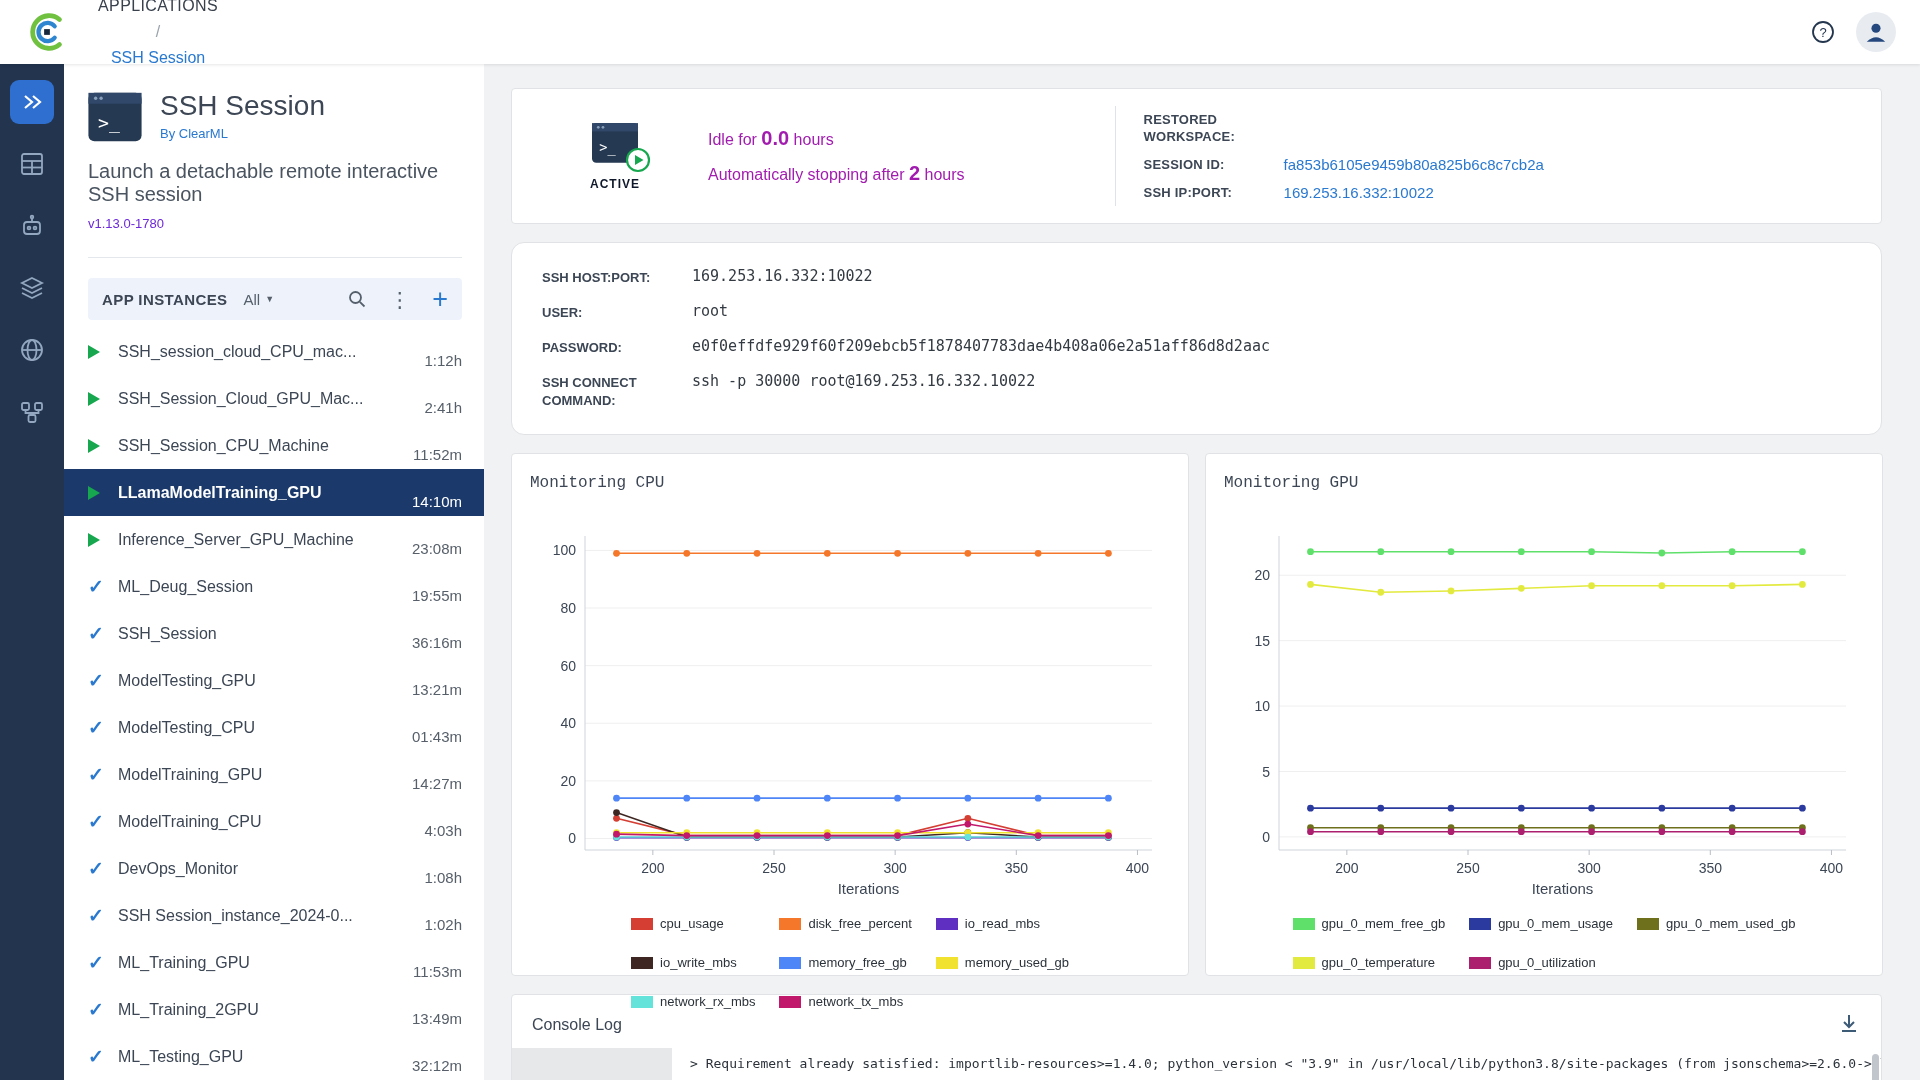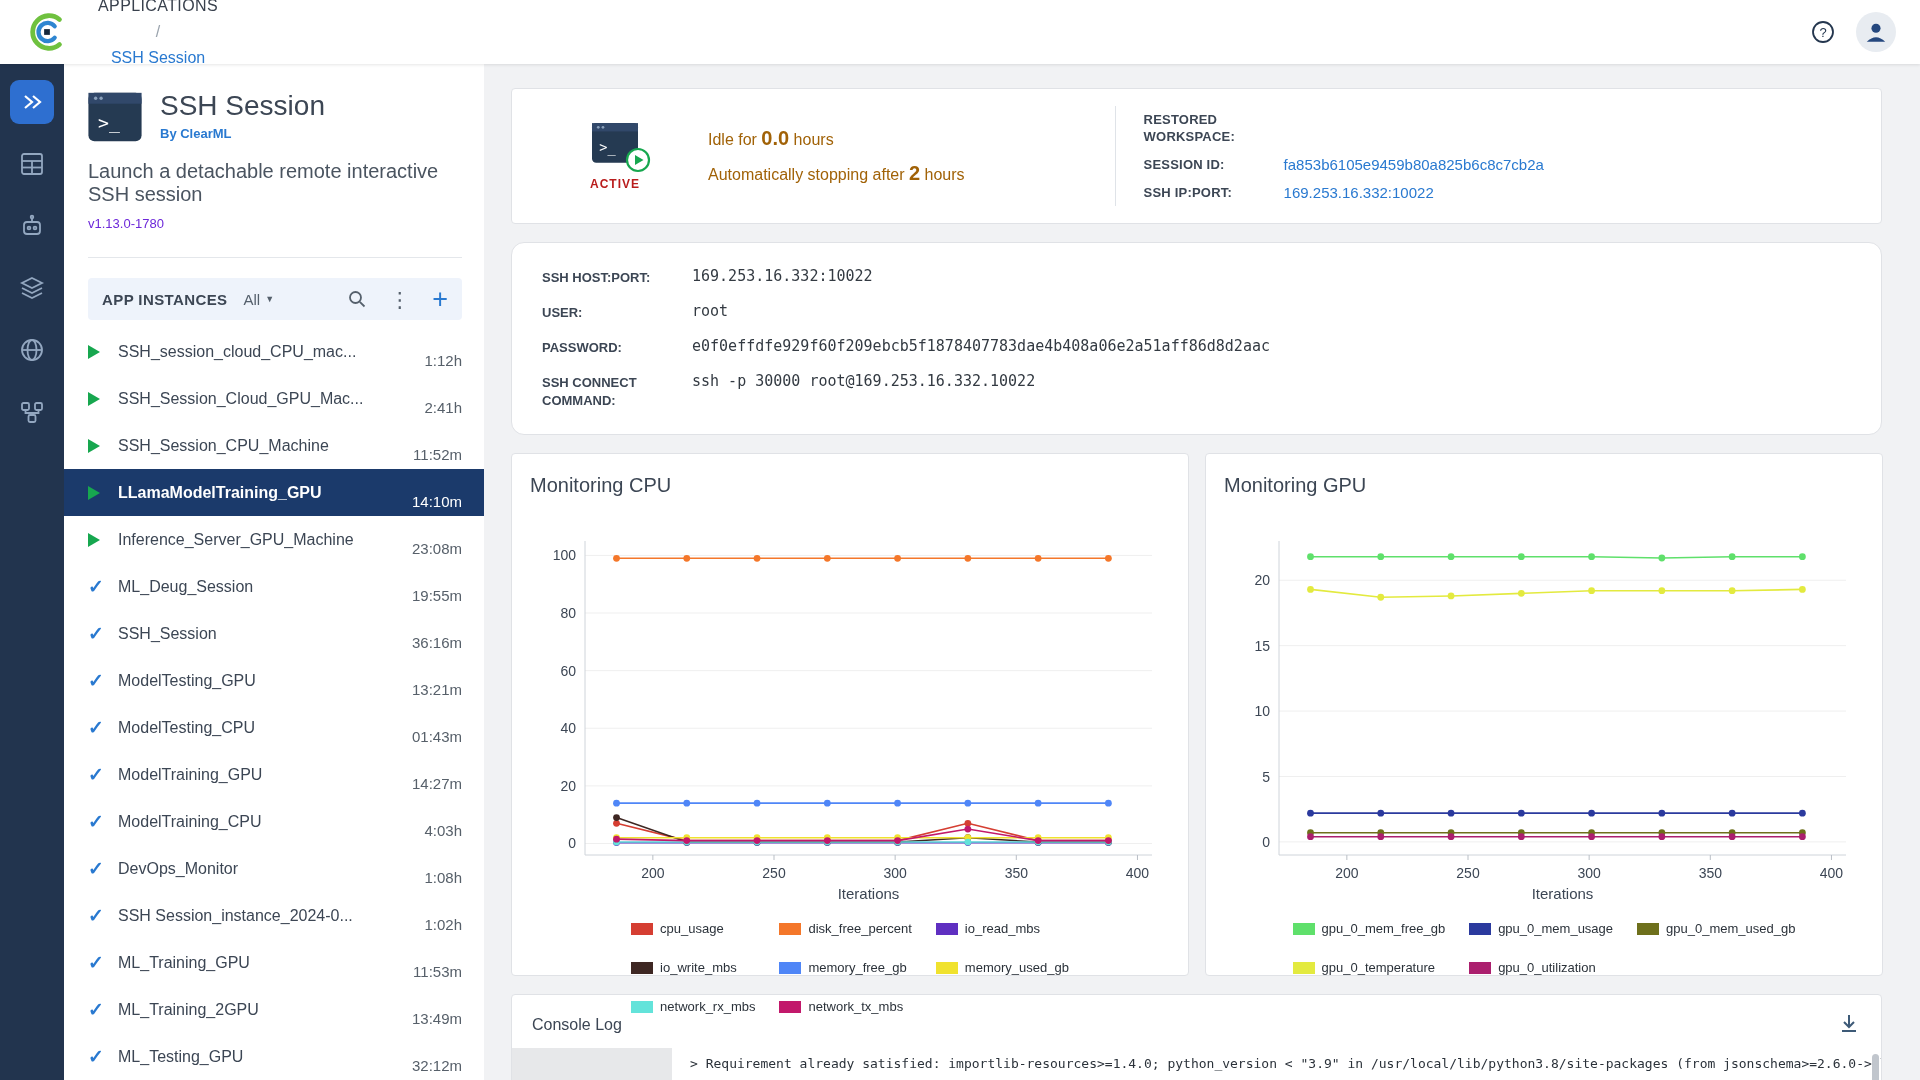--- a/index.html
+++ b/index.html
@@ -30,21 +30,21 @@
               cursor:pointer; border-radius:9px; }
   .rail-btn.active { background:#2e6fd0; }
   .rail-btn svg { stroke:#93a7c0; fill:none; stroke-width:1.8; }
   .rail-btn.active svg { stroke:#fff; }
 
   
   .sidebar { width:420px; background:#fff; flex:none; padding:24px 0 0 0; overflow:hidden; }
   .app-head { display:flex; gap:16px; padding:0 22px; }
   .app-icon { width:58px; height:58px; flex:none; }
   .app-title { font-size:28px; color:#3c4654; font-weight:400; margin-top:2px; }
-  .app-byline { font-size:13px; color:#2979d0; margin-top:4px; cursor:pointer;font-weight:bold; }
+  .app-byline { font-size:13px; color:#2979d0; margin-top:4px; cursor:pointer; }
   .app-desc { font-size:20px; color:#4a5460; padding:14px 22px 0 24px; }
   .app-version { font-size:13px; color:#6d28d9; padding:10px 22px 0 24px; }
   .side-divider { border:none; border-top:1px solid #e4e7eb; margin:26px 22px 0 24px; }
 
   .inst-bar { margin:20px 22px 0 24px; background:#eef3fb; border-radius:4px; height:42px;
               display:flex; align-items:center; padding:0 14px; }
   .inst-bar-title { font-size:15px; font-weight:700; color:#3c4654; letter-spacing:.4px; }
   .inst-filter { margin-left:16px; font-size:15px; color:#55606c; display:flex; align-items:center;
                  gap:5px; cursor:pointer; }
   .caret { font-size:9px; color:#55606c; }
@@ -67,39 +67,39 @@
 
   
   .main { flex:1; padding:24px 38px 0 27px; overflow:hidden; }
   .card { background:#fff; border:1px solid #e0e2e6; border-radius:4px; }
 
   
   .status-card { height:136px; display:flex; align-items:center; padding:0 34px; }
   .status-icon-block { display:flex; flex-direction:column; align-items:center; margin-left:24px; width:90px; }
   .term-wrap { position:relative; width:52px; height:46px; }
   .play-badge { position:absolute; right:-10px; bottom:-6px; }
-  .status-active { margin-top:10px; font-size:12px; font-weight:700; color:#b91c1c; letter-spacing:1px; }
+  .status-active { margin-top:10px; font-size:12px; font-weight:700; color:#0f172a; letter-spacing:1px; }
   .idle-block { margin-left:48px; display:flex; flex-direction:column; gap:12px; }
-  .idle-line { font-size:16px; color:#a16207; }
+  .idle-line { font-size:16px; color:#a21caf; }
   .idle-line b { font-size:20px; }
   .status-vdiv { border-left:1px solid #dfe3e8; height:100px; margin:0 28px 0 150px; }
   .info-grid { display:grid; grid-template-columns:140px auto; column-gap:0; row-gap:11px; align-items:start; }
   .info-label { font-size:13px; font-weight:700; color:#3c4654; letter-spacing:.2px; line-height:17px; }
   .info-link { font-size:15px; color:#2979d0; text-decoration:none; cursor:pointer; }
 
   
   .details-card { margin-top:18px; padding:24px 30px;border-radius:13px; }
   .details-grid { display:grid; grid-template-columns:150px 1fr; row-gap:15px; align-items:start; }
   .detail-label { font-size:13px; font-weight:700; color:#3c4654; line-height:18px; padding-top:2px; }
   .detail-value { font-family:"DejaVu Sans Mono", monospace; font-size:15px; color:#333a42; }
 
   
   .charts-row { display:flex; gap:16px; margin-top:18px; }
   .chart-card { flex:1; padding:20px 18px 18px 18px; height:523px; }
-  .chart-title { font-size:20px; color:#3c4654; }
+  .chart-title { font-size:16px; color:#3c4654;font-family:Liberation Mono, monospace; }
   .chart-svg { display:block; margin:30px auto 0 auto; }
   .tick { font-family:"Liberation Sans", sans-serif; font-size:14px; fill:#3c4654; }
   .axis-label { font-family:"Liberation Sans", sans-serif; font-size:15px; fill:#3c4654; }
   .legend { margin-top:14px; display:grid; grid-template-columns:repeat(3, auto);
             column-gap:26px; row-gap:8px; justify-content:center;gap:24px; }
   .legend-item { display:flex; align-items:center; gap:7px; }
   .legend-swatch { width:22px; height:12px; display:inline-block; flex:none; }
   .legend-label { font-size:13px; color:#2b323a; }
 
   

